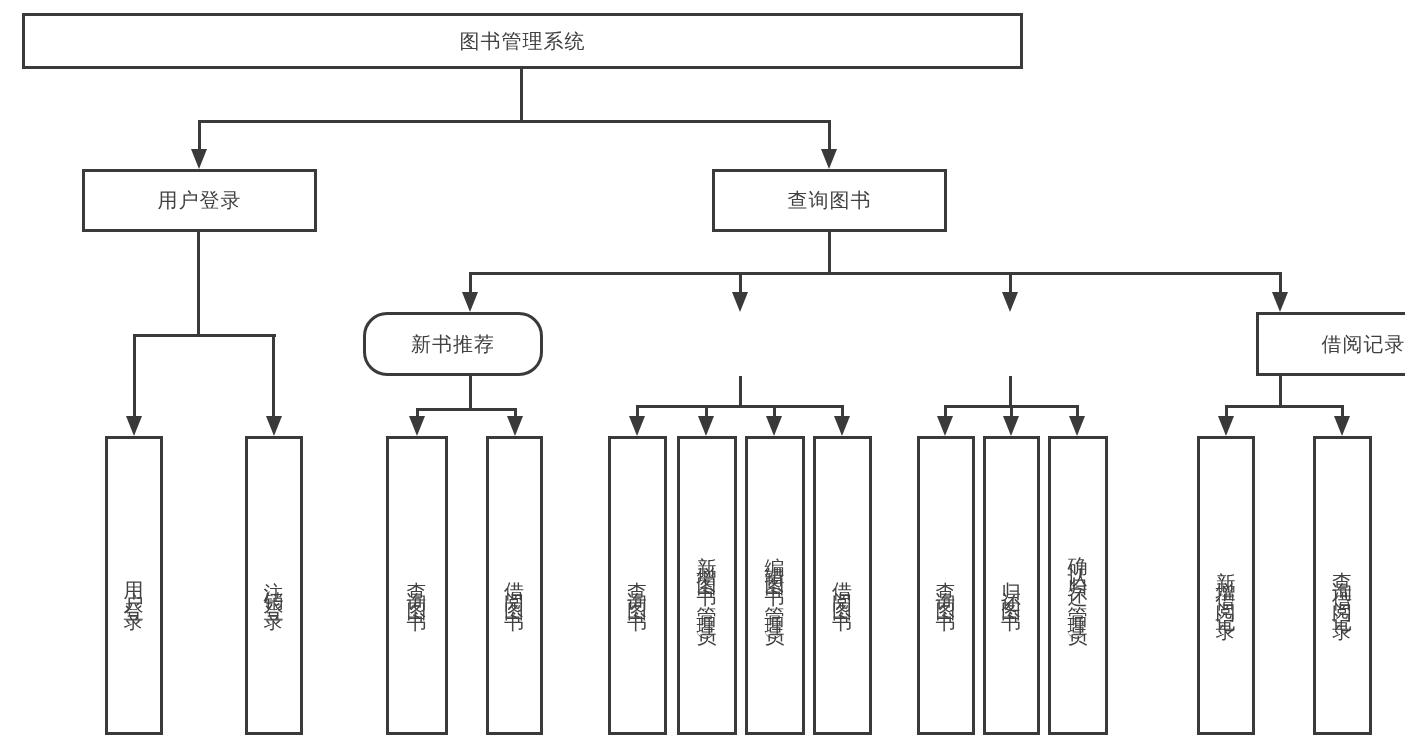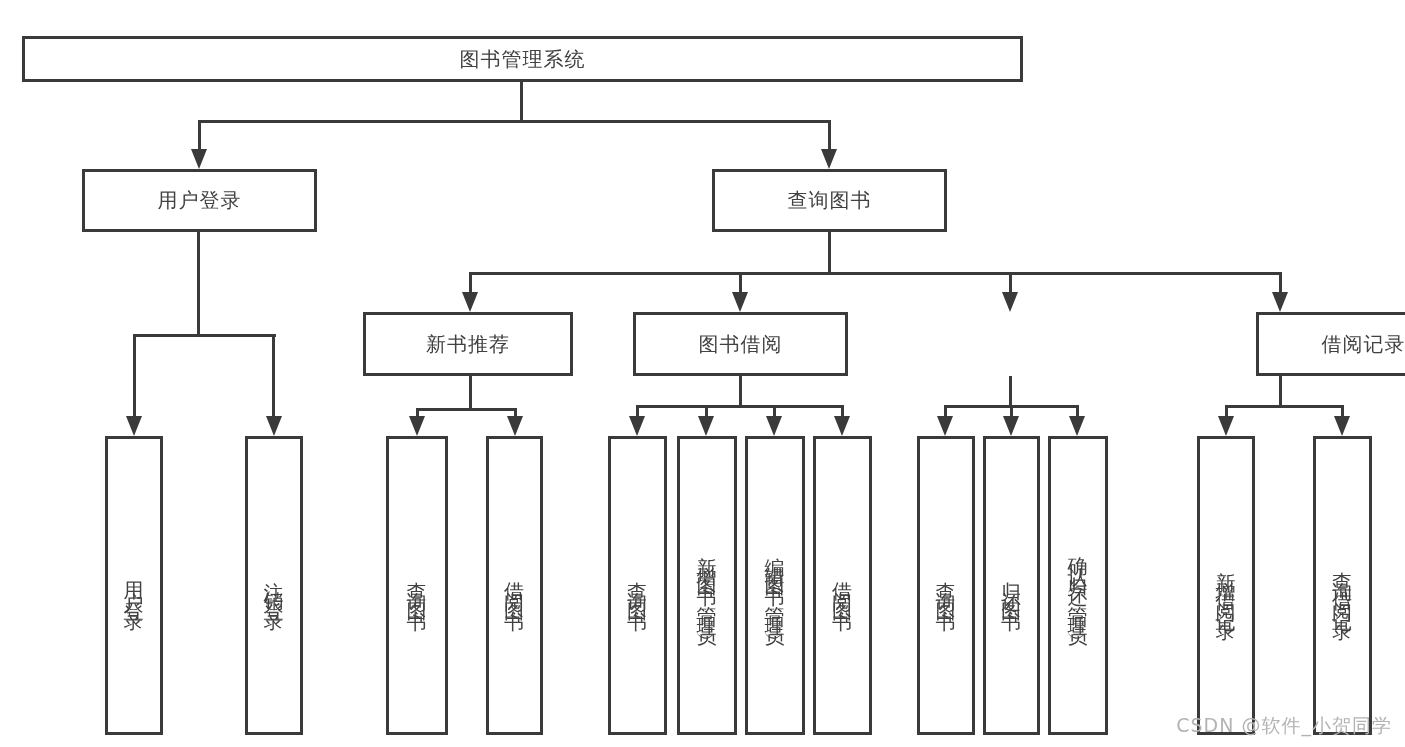--- a/index.html
+++ b/index.html
@@ -57,21 +57,21 @@
     letter-spacing: 1px;
     z-index: 3;
     white-space: nowrap;
   }
 </style>
 </head>
 <body>
 
 <div class="canvas">
 
-  <div class="box" style="left:22px; top:13px; width:1001px; height:46px;margin-top:23px;">
+  <div class="box" style="left:22px; top:13px; width:1001px; height:56px;">
     <span>图书管理系统</span>
   </div>
 
   <div class="vline" style="left:520px; top:69px; height:54px;"></div>
   <div class="hline" style="left:198px; top:120px; width:633px;"></div>
   <div class="vline" style="left:198px; top:120px; height:37px;"></div>
   <div class="arrowhead" style="left:191px; top:149px;"></div>
   <div class="vline" style="left:828px; top:120px; height:37px;"></div>
   <div class="arrowhead" style="left:821px; top:149px;"></div>
 
@@ -93,25 +93,22 @@
   <div class="hline" style="left:469px; top:272px; width:813px;"></div>
   <div class="vline" style="left:469px; top:272px; height:28px;"></div>
   <div class="arrowhead" style="left:462px; top:292px;"></div>
   <div class="vline" style="left:739px; top:272px; height:28px;"></div>
   <div class="arrowhead" style="left:732px; top:292px;"></div>
   <div class="vline" style="left:1009px; top:272px; height:28px;"></div>
   <div class="arrowhead" style="left:1002px; top:292px;"></div>
   <div class="vline" style="left:1279px; top:272px; height:28px;"></div>
   <div class="arrowhead" style="left:1272px; top:292px;"></div>
 
-  <div class="box" style="left:363px; top:312px; width:210px; height:64px;">
+  <div class="box" style="left:363px; top:312px; width:180px; height:64px;border-radius:24px;">
     <span>新书推荐</span>
-  </div>
-  <div class="box" style="left:633px; top:312px; width:215px; height:64px;">
-    <span>图书借阅</span>
   </div>
   <div class="box" style="left:1233px; top:312px; width:215px; height:64px;margin-left:23px;">
     <span>借阅记录</span>
   </div>
 
   <div class="vline" style="left:469px; top:376px; height:35px;"></div>
   <div class="hline" style="left:416px; top:408px; width:101px;"></div>
   <div class="vline" style="left:416px; top:408px; height:16px;"></div>
   <div class="arrowhead" style="left:409px; top:416px;"></div>
   <div class="vline" style="left:514px; top:408px; height:16px;"></div>
@@ -181,15 +178,14 @@
     <span>确认归还（管理员）</span>
   </div>
 
   <div class="box vbox" style="left:1197px; top:436px; width:58px; height:299px;">
     <span>新增借阅记录</span>
   </div>
   <div class="box vbox" style="left:1313px; top:436px; width:59px; height:299px;">
     <span>查询借阅记录</span>
   </div>
 
-  <div class="watermark">CSDN @软件_小贺同学</div>
 
 </div>
 
 </body></html>

